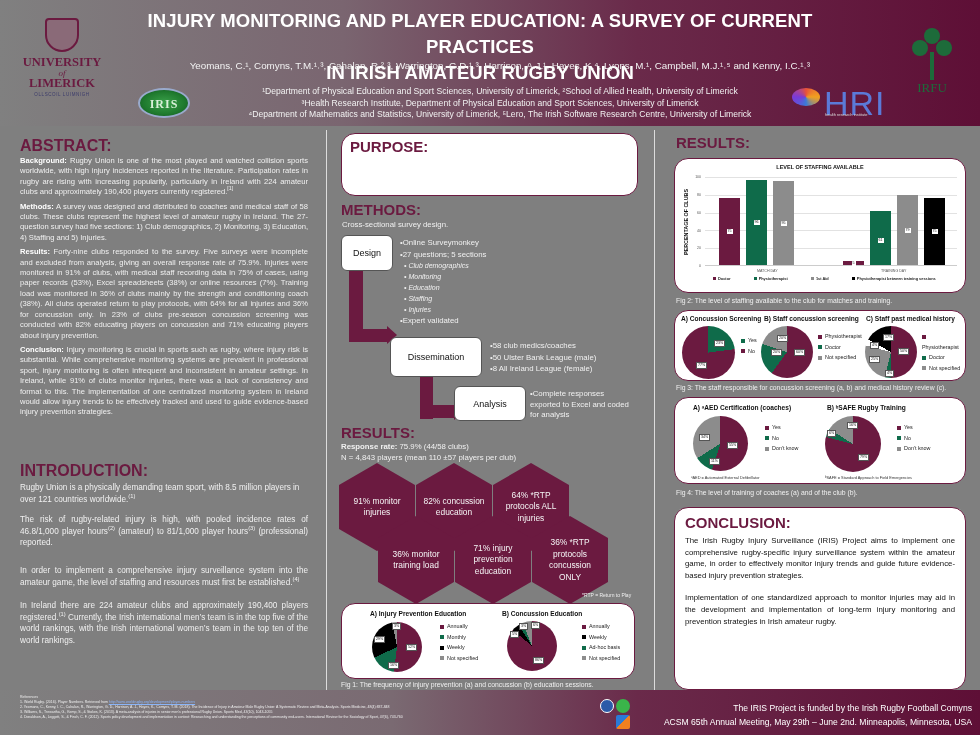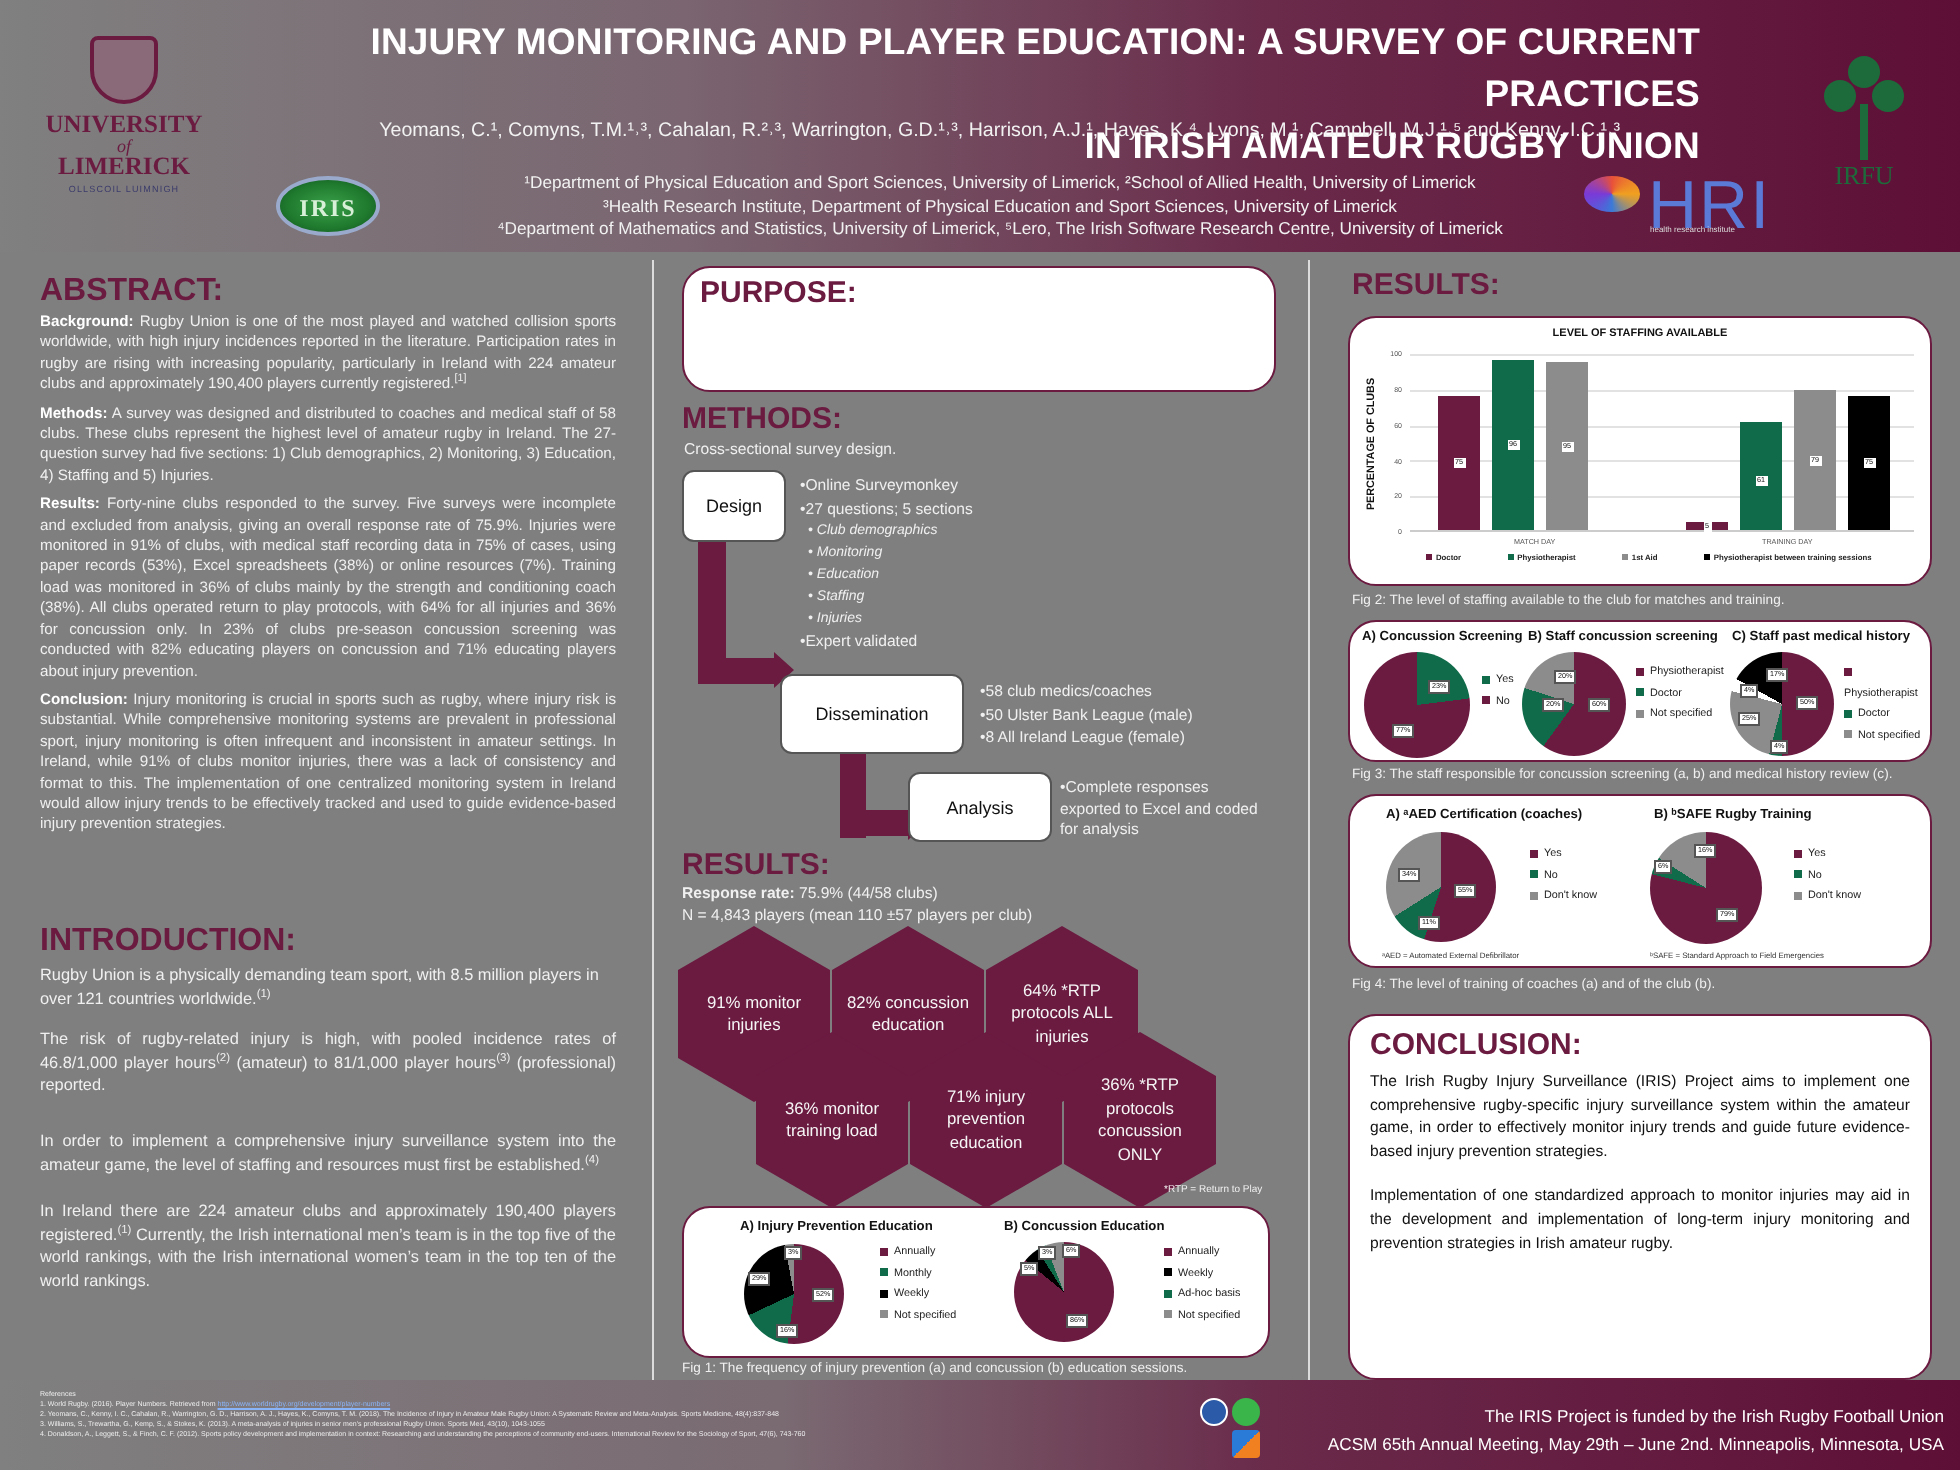--- a/index.html
+++ b/index.html
@@ -1,21 +1,21 @@
 <!DOCTYPE html>
 <html><head>
 <meta charset="utf-8">
 <style>
   * { box-sizing: border-box; margin: 0; padding: 0; }
   html, body { width: 980px; height: 735px; overflow: hidden; }
   body { background: #7f7f7f; font-family: "Liberation Sans", sans-serif; color: #fff; position: relative; }
 
   .header { position: absolute; left: 0; top: 0; width: 980px; height: 126px;
     background: linear-gradient(90deg, #808080 0%, #7a6570 35%, #6a2a4a 65%, #5e0f36 100%); }
-  .title { position: absolute; left: 110px; top: 8px; width: 740px; text-align: right;
+  .title { position: absolute; left: 110px; top: 8px; width: 740px; text-align: center;
     font-size: 18.5px; font-weight: bold; line-height: 26px; color: #fff; letter-spacing: 0.1px; }
   .authors { position: absolute; left: 150px; top: 60px; width: 660px; text-align: right; font-size: 9.8px; color: #f2f2f2; }
   .affil { position: absolute; left: 220px; top: 86px; width: 560px; text-align: center; font-size: 8.6px; line-height: 11.5px; color: #f2f2f2; }
   sup { font-size: 0.7em; vertical-align: super; line-height: 0; }
 
   .ul-logo { position: absolute; left: 22px; top: 18px; width: 80px; text-align: center; }
   .ul-crest { width: 34px; height: 34px; margin: 0 auto 4px; background: #8a6a78; border: 2px solid #6b1a40;
      border-radius: 4px 4px 17px 17px; }
   .ul-name { font-family: "Liberation Serif", serif; font-size: 12.5px; color: #6b1a40; line-height: 13px; font-variant: small-caps; font-weight: bold; }
   .ul-of { font-family: "Liberation Serif", serif; font-style: italic; font-size: 9px; color: #6b1a40; line-height: 8px; }
@@ -383,14 +383,14 @@
   <div><span>1. World Rugby. (2016). Player Numbers. Retrieved from </span><span class="link">http://www.worldrugby.org/development/player-numbers</span></div>
   <div>2. Yeomans, C., Kenny, I. C., Cahalan, R., Warrington, G. D., Harrison, A. J., Hayes, K., Comyns, T. M. (2018). The Incidence of Injury in Amateur Male Rugby Union: A Systematic Review and Meta-Analysis. Sports Medicine, 48(4):837-848</div>
   <div>3. Williams, S., Trewartha, G., Kemp, S., &amp; Stokes, K. (2013). A meta-analysis of injuries in senior men's professional Rugby Union. Sports Med, 43(10), 1043-1055</div>
   <div>4. Donaldson, A., Leggett, S., &amp; Finch, C. F. (2012). Sports policy development and implementation in context: Researching and understanding the perceptions of community end-users. International Review for the Sociology of Sport, 47(6), 743-760</div>
 </div>
 <div class="sponsor-logos">
   <div class="slogo" style="left:0;top:2px;background:#2a5aa8;border:1px solid #fff;"></div>
   <div class="slogo" style="left:16px;top:2px;background:#3ab54a;"></div>
   <div class="slogo" style="left:16px;top:18px;border-radius:2px;background:linear-gradient(135deg,#2a7ad8 50%,#f08020 50%);"></div>
 </div>
-<div class="funded">The IRIS Project is funded by the Irish Rugby Football Union</div>
+<div class="funded">The IRIS Project is funded by the Irish Rugby Football Comyns</div>
 <div class="acsm">ACSM 65th Annual Meeting, May 29th – June 2nd. Minneapolis, Minnesota, USA</div>
 
 </body></html>

